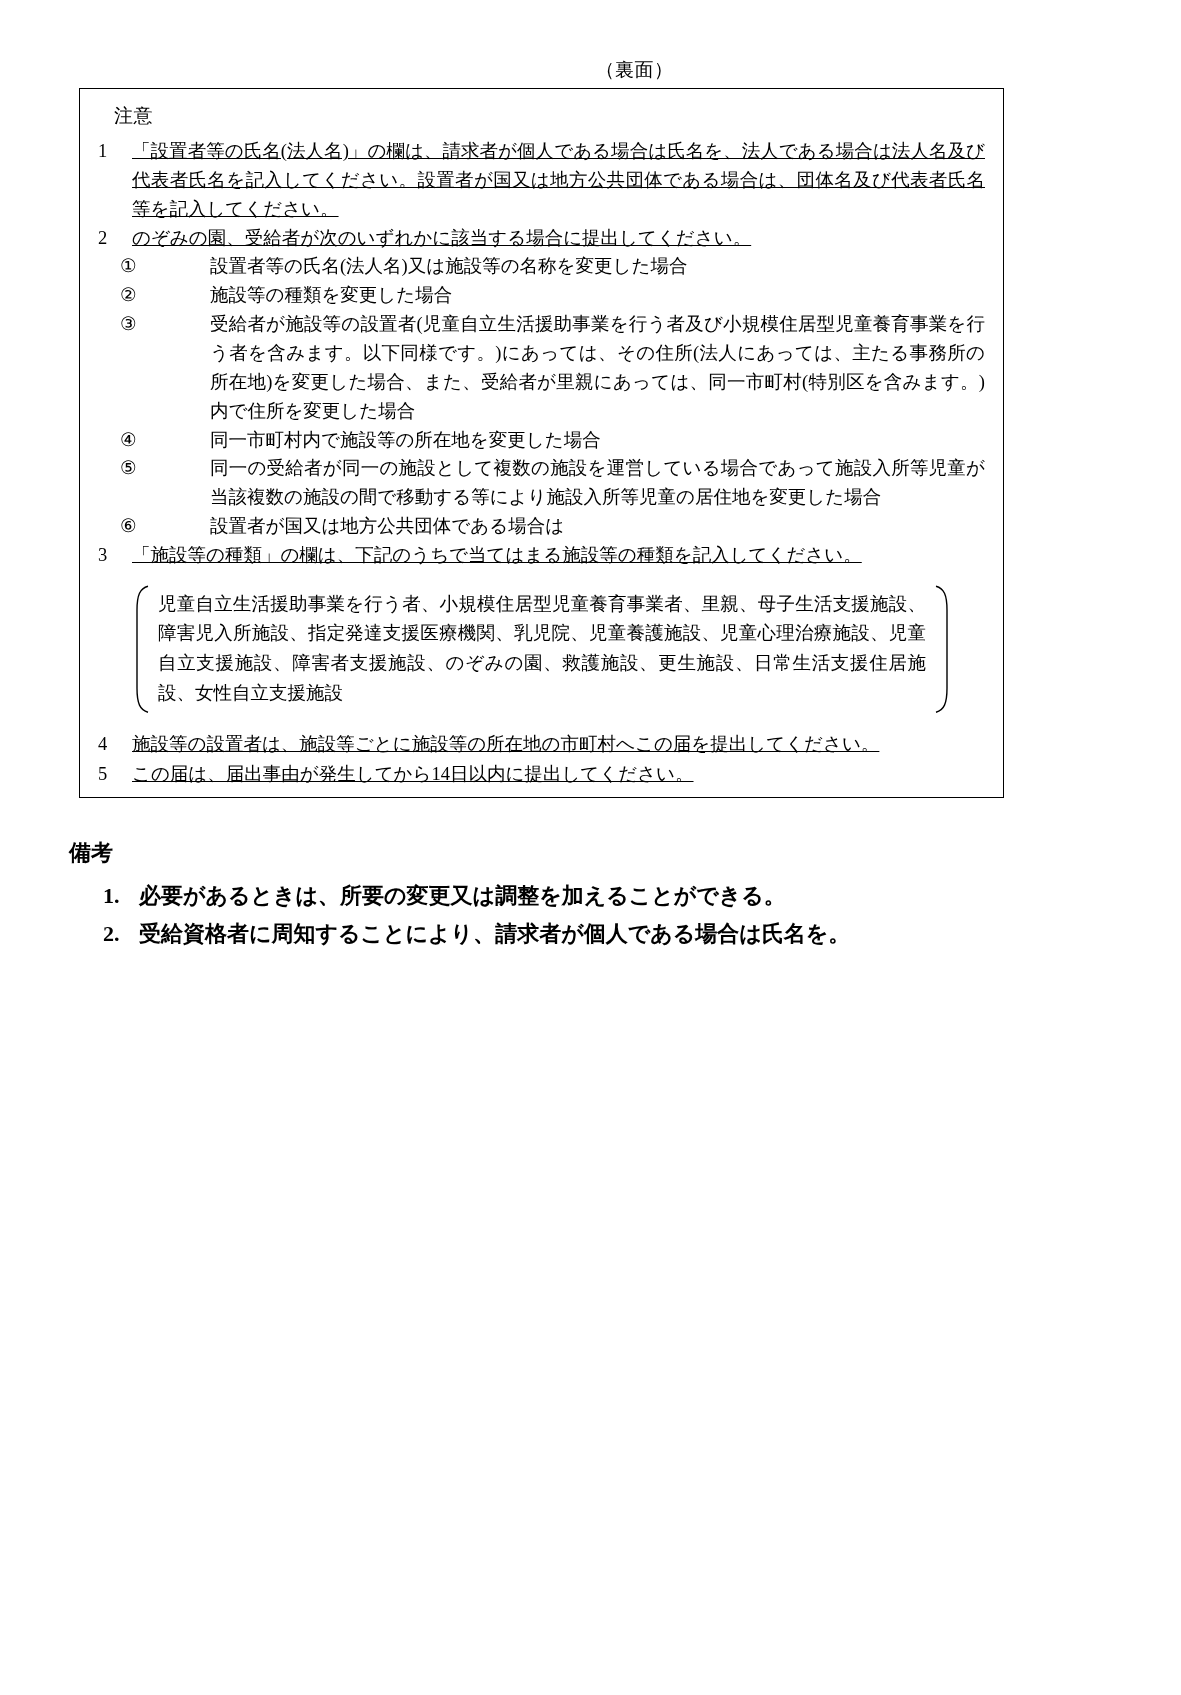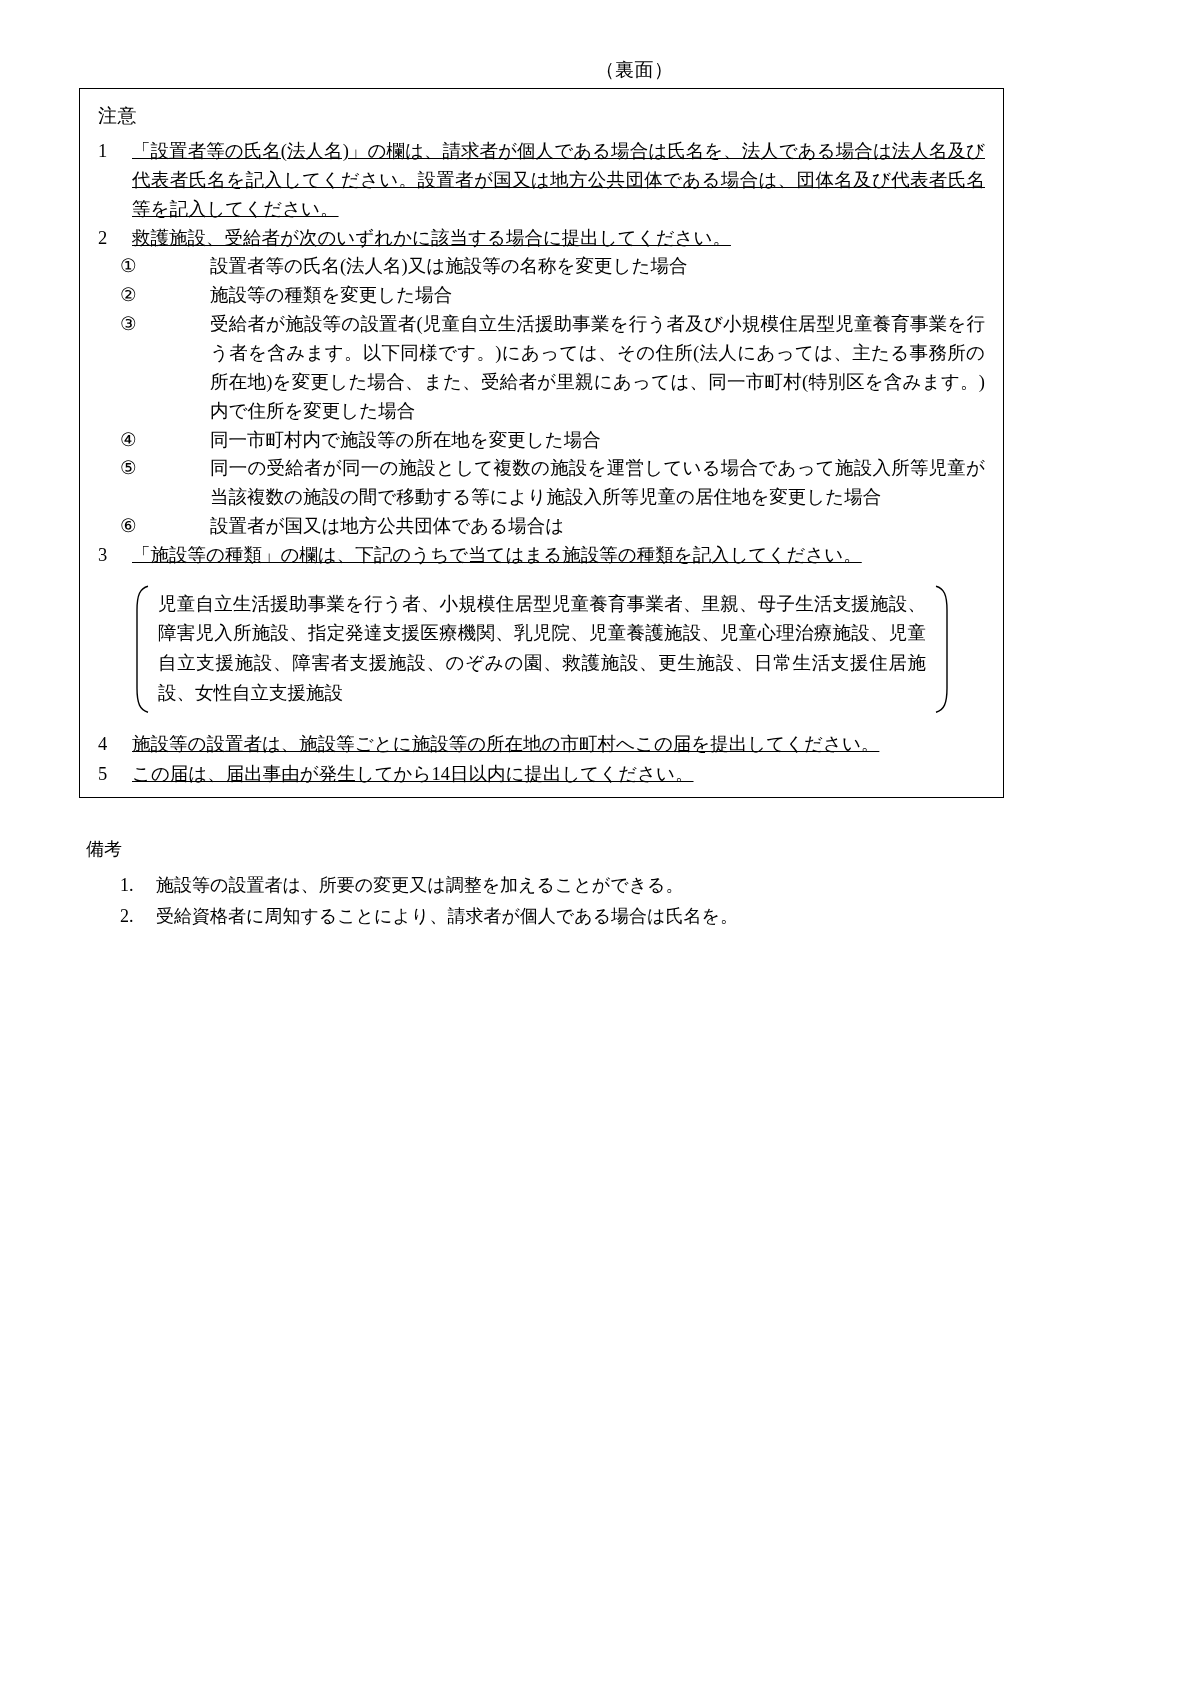--- a/index.html
+++ b/index.html
@@ -35,21 +35,21 @@
     top: 88px;
     left: 79px;
     width: 925px;
     height: 710px;
     border: 1px solid #000000;
     box-sizing: border-box;
     padding: 14px 18px 0 18px;
   }
   .notice-title {
     font-size: 19px;
-    margin: 0 0 8px 0;
+    margin: 0 0 8px 16px;
     letter-spacing: 0.5px;
   }
   .note-list {
     font-size: 18.5px;
     line-height: 1.56;
   }
   .note-row {
     display: flex;
     align-items: flex-start;
     margin-bottom: 0px;
@@ -108,24 +108,25 @@
     display: block;
   }
   .tail-notes {
     margin-top: 16px;
     font-size: 18.5px;
     line-height: 1.6;
   }
   .remarks {
     position: absolute;
     top: 834px;
-    left: 86px;
+    left: 69px;
     width: 925px;
-    font-size: 18px;
+    font-size: 22px;
     line-height: 1.75;
+    font-weight: bold;
   }
   .remarks-title {
     margin: 0 0 4px 0;
   }
   .remarks-item {
     display: flex;
     padding-left: 34px;
   }
   .remarks-item .rnum {
     flex: 0 0 auto;
@@ -147,21 +148,21 @@
 
     <div class="note-list">
 
       <div class="note-row">
         <div class="note-num">1</div>
         <div class="note-text">「設置者等の氏名(法人名)」の欄は、請求者が個人である場合は氏名を、法人である場合は法人名及び代表者氏名を記入してください。設置者が国又は地方公共団体である場合は、団体名及び代表者氏名等を記入してください。</div>
       </div>
 
       <div class="note-row">
         <div class="note-num">2</div>
-        <div class="note-text">救護施設、受給者が次のいずれかに該当する場合に提出してください。</div>
+        <div class="note-text">のぞみの園、受給者が次のいずれかに該当する場合に提出してください。</div>
       </div>
 
       <div class="sub-row">
         <div class="sub-num">①</div>
         <div class="sub-text">設置者等の氏名(法人名)又は施設等の名称を変更した場合</div>
       </div>
 
       <div class="sub-row">
         <div class="sub-num">②</div>
         <div class="sub-text">施設等の種類を変更した場合</div>
@@ -217,21 +218,21 @@
         </div>
       </div>
 
     </div>
   </div>
 
   <div class="remarks">
     <div class="remarks-title">備考</div>
     <div class="remarks-item">
       <div class="rnum">1.</div>
-      <div class="rtext">施設等の設置者は、所要の変更又は調整を加えることができる。</div>
+      <div class="rtext">必要があるときは、所要の変更又は調整を加えることができる。</div>
     </div>
     <div class="remarks-item">
       <div class="rnum">2.</div>
       <div class="rtext">受給資格者に周知することにより、請求者が個人である場合は氏名を。</div>
     </div>
   </div>
 
 </div>
 
 </body></html>

